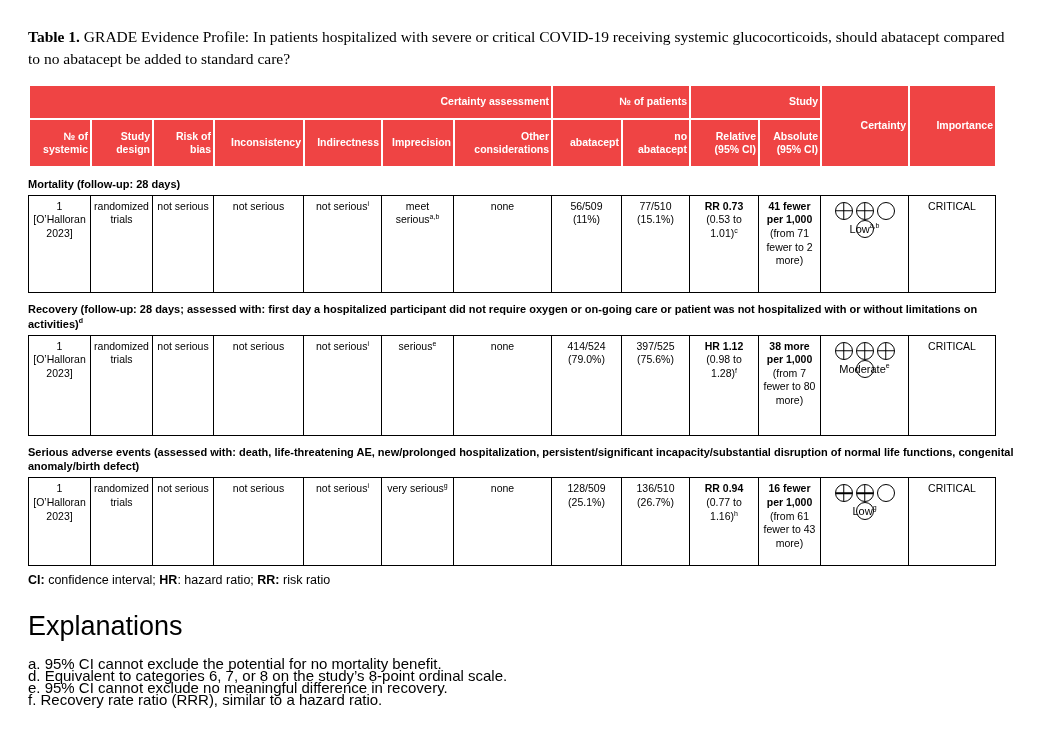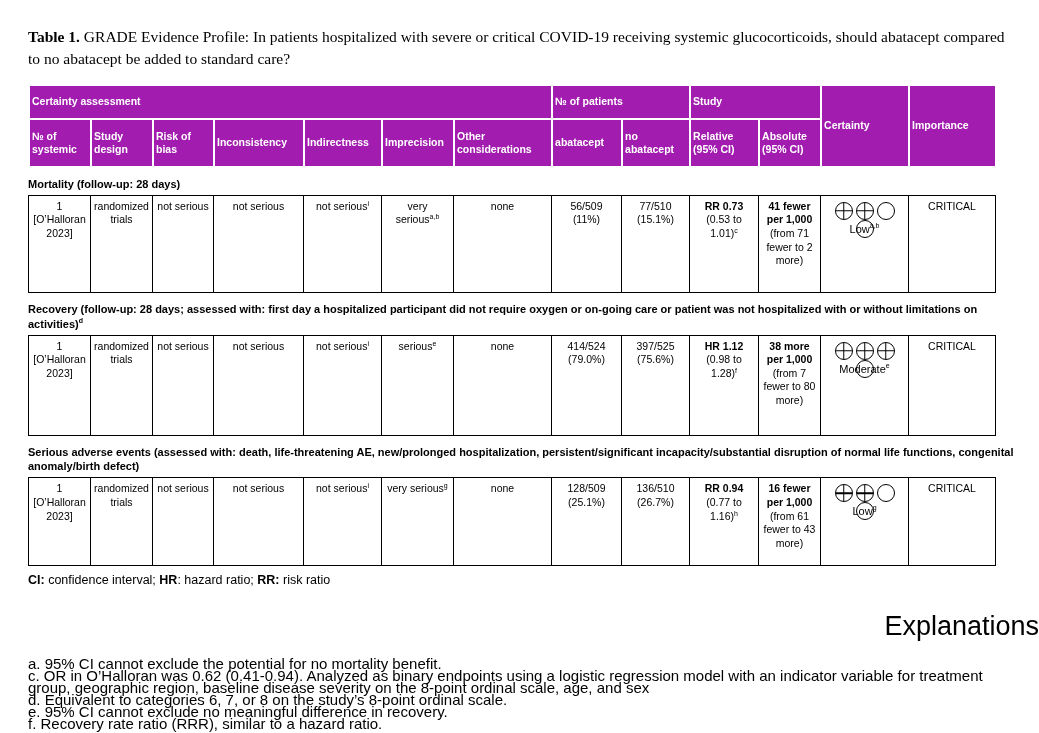--- a/index.html
+++ b/index.html
@@ -6,22 +6,22 @@
   body { width:1039px; min-height:733px; font-family:"Liberation Sans","DejaVu Sans",sans-serif; color:#000; }
   .page { padding:26px 0 20px 28px; }
 
   .title { width:992px; margin:0 0 14px 0; font-family:"Liberation Serif","DejaVu Serif",serif; font-size:15.5px; line-height:1.42; color:#000; }
   .title b { font-weight:bold; }
 
   table.grade { border-collapse:collapse; table-layout:fixed; width:967px; }
   table.grade td, table.grade th { overflow:hidden; }
 
   
-  table.head th { background:#a21caf; color:#fff; font-weight:bold; font-size:10.5px; line-height:1.25;
-                  border:2px solid #ffffff; text-align:left; vertical-align:middle; padding:3px 2px; }
+  table.head th { background:#ef4444; color:#fff; font-weight:bold; font-size:10.5px; line-height:1.25;
+                  border:2px solid #ffffff; text-align:right; vertical-align:middle; padding:3px 2px; }
   table.head tr.r1 th { height:26px; }
   table.head tr.r2 th { height:40px; }
 
   
   table.body { margin-top:3px; }
   table.body td { border:1px solid #000; font-size:10.5px; line-height:1.3; text-align:center; vertical-align:top; padding:4px 2px; }
   table.h97 td { height:88px; }
   table.h100 td { height:91px; }
   table.h88 td { height:79px; }
   .pre { white-space:pre-line; }
@@ -34,21 +34,21 @@
   
   .syms { margin-top:2px; height:20px; }
   .sym { box-sizing:border-box; display:inline-block; width:18px; height:18px; border:1.6px solid #000; border-radius:50%; margin:0 1.5px; position:relative; vertical-align:middle; }
   .sym-plus::before { content:""; position:absolute; left:50%; top:0; bottom:0; width:1.5px; background:#000; transform:translateX(-50%); }
   .sym-plus::after  { content:""; position:absolute; top:50%; left:0; right:0; height:1.5px; background:#000; transform:translateY(-50%); }
   .clabel { font-size:11px; margin-top:0px; }
 
   .abbrev { margin:7px 0 0 0; font-size:12.5px; }
   .abbrev span { white-space:pre-wrap; }
 
-  .expl-heading { margin:24px 0 0 0; font-size:27px; font-weight:400; letter-spacing:0px;text-align:right; }
+  .expl-heading { margin:24px 0 0 0; font-size:27px; font-weight:400; letter-spacing:0px; }
   .footnotes { margin-top:16px; }
   .footnote { font-size:15px; line-height:12px; width:1000px; }
 </style>
 </head>
 <body>
 
 <div class="page">
 
   <p class="title"><b>Table 1.</b><span> GRADE Evidence Profile: In patients hospitalized with severe or critical COVID-19 receiving systemic glucocorticoids, should abatacept compared to no abatacept be added to standard care?</span></p>
 
@@ -113,21 +113,21 @@
         <tr>
       <td>
             <div>1</div>
             <div class="pre">[O’Halloran
 2023]</div>
           </td>
       <td>randomized trials</td>
       <td>not serious</td>
       <td>not serious</td>
       <td><span class="pre">not serious</span><sup>i</sup></td>
-      <td><span class="pre">very
+      <td><span class="pre">meet
 serious</span><sup>a,b</sup></td>
       <td>none</td>
       <td class="pre">56/509
 (11%)</td>
       <td class="pre">77/510
 (15.1%)</td>
       <td><div class="b">RR 0.73</div><span>(0.53 to 1.01)</span><sup>c</sup></td>
       <td><div class="b">41 fewer per 1,000</div><span>(from 71 fewer to 2 more)</span></td>
       <td>
             <div class="syms"><span class="sym sym-plus"></span><span class="sym sym-plus"></span><span class="sym"></span><span class="sym"></span></div>
@@ -227,20 +227,19 @@
     </tr>
   </tbody>
     </table>
 
   <p class="abbrev"><span class="b">CI:</span><span> confidence interval; </span><span class="b">HR</span><span>: hazard ratio; </span><span class="b">RR:</span><span> risk ratio</span></p>
 
   <div class="expl-heading">Explanations</div>
 
   <div class="footnotes">
     <div class="footnote">a. 95% CI cannot exclude the potential for no mortality benefit.</div>
-    <div class="footnote">c. OR in O’Halloran was 0.62 (0.41-0.94). Analyzed as binary endpoints using a logistic regression model with an indicator variable for treatment group, geographic region, baseline disease severity on the 8-point ordinal scale, age, and sex</div>
     <div class="footnote">d. Equivalent to categories 6, 7, or 8 on the study’s 8-point ordinal scale.</div>
     <div class="footnote">e. 95% CI cannot exclude no meaningful difference in recovery.</div>
     <div class="footnote">f. Recovery rate ratio (RRR), similar to a hazard ratio.</div>
 
   </div>
 
 </div>
 
 </body></html>

